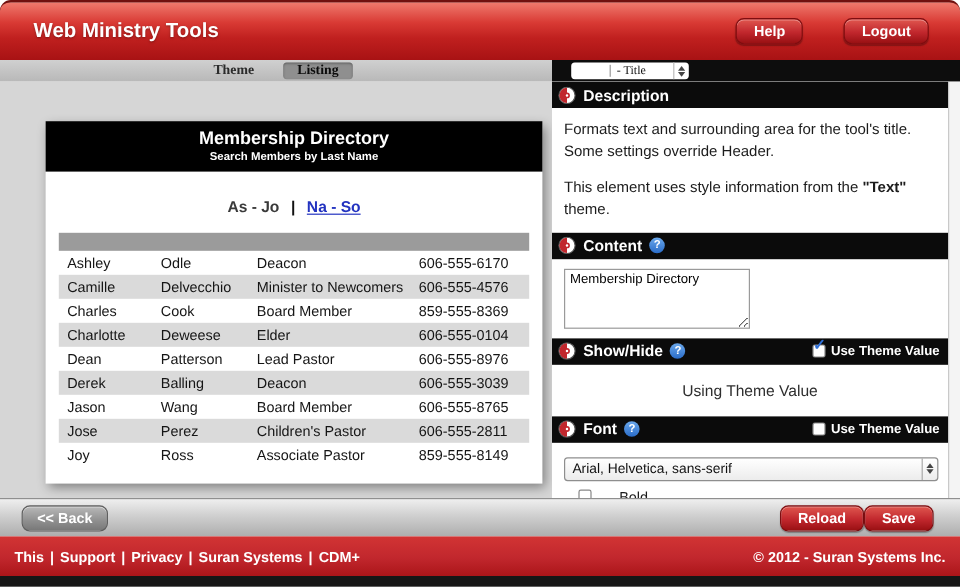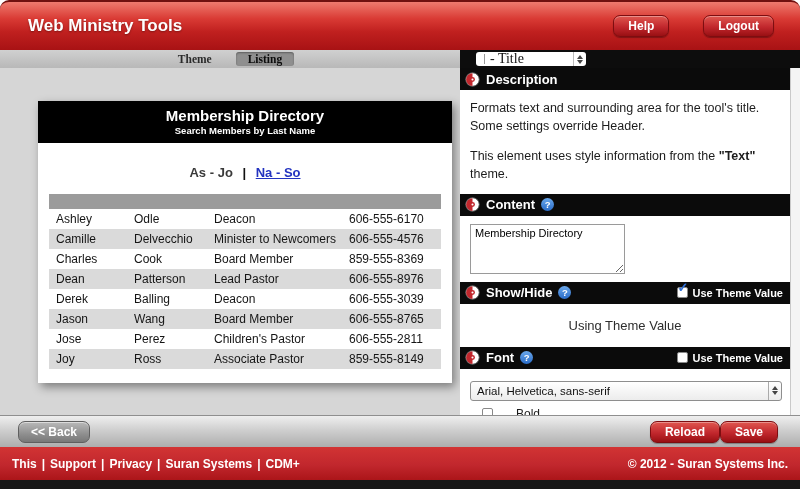--- a/index.html
+++ b/index.html
@@ -15,22 +15,22 @@
              background:linear-gradient(180deg,#e0574f 0%,#c1272d 55%,#991013 100%); color:#fff; font-weight:bold;
              font-size:12px; text-align:center; box-shadow:inset 0 1px 0 rgba(255,255,255,.35), 0 1px 1px rgba(0,0,0,.3);
              cursor:pointer; font-family:inherit; }
 
   
   .tabrow { flex:0 0 18px; display:flex;font-family:Liberation Serif, serif; }
   .tabrow-left { width:460px; background:linear-gradient(180deg,#d0d0d0,#b8b8b8); display:flex; align-items:center; justify-content:center; gap:12px; }
   .tab { font-size:11.5px; font-weight:bold; color:#2b2b2b; padding:1px 12px; cursor:pointer; }
   .tab.active { background:#8f8f8f; border-radius:3px; color:#0c0c0c; box-shadow:inset 0 1px 2px rgba(0,0,0,.35); }
   .tabrow-right { width:340px; background:#0d0d0d; display:flex; align-items:center; }
-  .el-select { margin-left:16px; width:110px; height:14px; background:#fff; border-radius:3px; display:flex; align-items:center;
-               font-size:14px; color:#111; cursor:pointer; }
+  .el-select { margin-left:16px; width:98px; height:14px; background:#fff; border-radius:3px; display:flex; align-items:center;
+               font-size:10px; color:#111; cursor:pointer;padding-left:24px; }
   .sel-divider { width:1px; height:10px; background:#999; margin:0 5px 0 8px; }
   .stepper { margin-left:auto; display:flex; flex-direction:column; align-items:center; justify-content:center; gap:1px;
              padding:0 3px; border-left:1px solid #bbb; height:100%; }
   .tri-up { width:0; height:0; border-left:3px solid transparent; border-right:3px solid transparent; border-bottom:4px solid #444; }
   .tri-down { width:0; height:0; border-left:3px solid transparent; border-right:3px solid transparent; border-top:4px solid #444; }
 
   
   .main { flex:1 1 auto; display:flex; overflow:hidden; }
 
   
@@ -154,20 +154,26 @@
               <span class="col-role">Minister to Newcomers</span>
               <span class="col-phone">606-555-4576</span>
             </div>
             <div class="member-row">
               <span class="col-first">Charles</span>
               <span class="col-last">Cook</span>
               <span class="col-role">Board Member</span>
               <span class="col-phone">859-555-8369</span>
             </div>
             <div class="member-row">
+              <span class="col-first">Charlotte</span>
+              <span class="col-last">Deweese</span>
+              <span class="col-role">Elder</span>
+              <span class="col-phone">606-555-0104</span>
+            </div>
+            <div class="member-row">
               <span class="col-first">Dean</span>
               <span class="col-last">Patterson</span>
               <span class="col-role">Lead Pastor</span>
               <span class="col-phone">606-555-8976</span>
             </div>
             <div class="member-row">
               <span class="col-first">Derek</span>
               <span class="col-last">Balling</span>
               <span class="col-role">Deacon</span>
               <span class="col-phone">606-555-3039</span>

